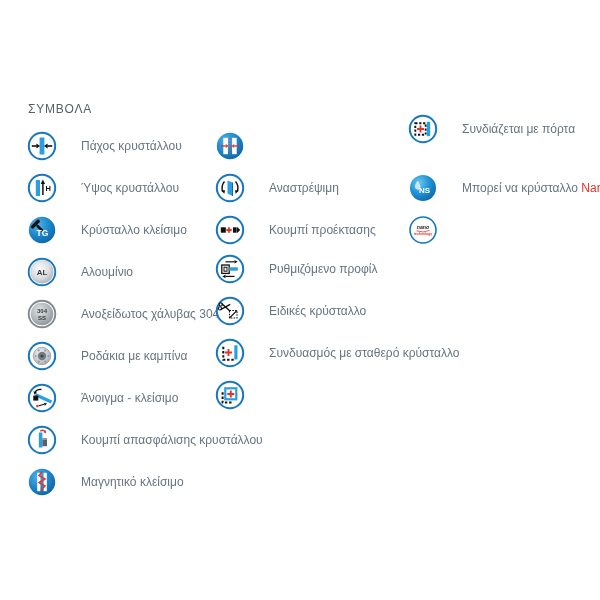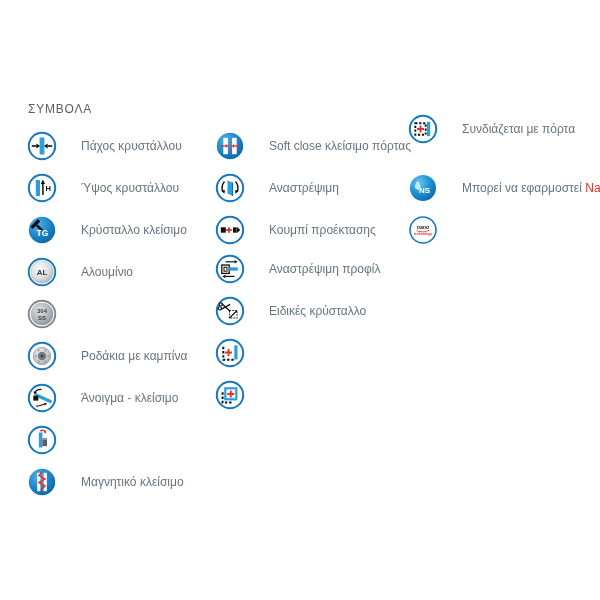--- a/index.html
+++ b/index.html
@@ -98,20 +98,21 @@
             <stop offset="55%" stop-color="#aeb4b8"></stop>
             <stop offset="100%" stop-color="#7c8388"></stop>
         </radialGradient>
       </defs>
       <circle cx="15" cy="15" r="13.3" fill="none" stroke="#7f8890" stroke-width="1.9"></circle>
       <circle cx="15" cy="15" r="11.3" fill="url(#gSS)"></circle>
       <text x="15" y="13.9" font-size="6" font-weight="bold" fill="#30383f" text-anchor="middle">304</text>
       <text x="15" y="20.9" font-size="6" font-weight="bold" fill="#30383f" text-anchor="middle">SS</text>
     </svg>
   </span>
+  <span class="label">Ανοξείδωτος χάλυβας 304</span>
 </div>
 
 <div class="item" style="left:27px;top:341px">
   <span class="ic">
     <svg width="30" height="30" viewBox="0 0 30 30">
       <defs>
         <radialGradient id="gW" cx="40%" cy="35%" r="80%">
           <stop offset="0%" stop-color="#f2f2f2"></stop>
             <stop offset="60%" stop-color="#c2c6c9"></stop>
             <stop offset="100%" stop-color="#9aa0a4"></stop>
@@ -152,20 +153,21 @@
   <span class="ic">
     <svg width="30" height="30" viewBox="0 0 30 30">
       <circle cx="15" cy="15" r="13.2" fill="#fff" stroke="#1878be" stroke-width="2"></circle>
       <rect x="11.8" y="7.5" width="3.6" height="15" fill="#2b9fdd"></rect>
       <rect x="15.4" y="13" width="4.6" height="1.6" fill="#8a9198"></rect>
       <rect x="15.4" y="14.6" width="4.6" height="6.6" fill="#5a6169"></rect>
       <path d="M13.3,6.2 Q16.3,4.2 18.3,6.8" stroke="#e6332a" stroke-width="1.4" fill="none"></path>
       <polygon points="19.2,5 18.8,8.6 16.6,7.2" fill="#e6332a"></polygon>
     </svg>
   </span>
+  <span class="label">Κουμπί απασφάλισης κρυστάλλου</span>
 </div>
 
 <div class="item" style="left:27px;top:467px">
   <span class="ic">
     <svg width="30" height="30" viewBox="0 0 30 30">
       <defs>
         <radialGradient id="gMag" cx="35%" cy="30%" r="80%">
           <stop offset="0%" stop-color="#4fb3e8"></stop>
             <stop offset="55%" stop-color="#1b85c8"></stop>
             <stop offset="100%" stop-color="#0a61a4"></stop>
@@ -193,21 +195,20 @@
       <circle cx="15" cy="15" r="13.2" fill="url(#gSC)"></circle>
       <rect x="8.3" y="6.8" width="4.6" height="16.4" fill="#fff"></rect>
       <rect x="17.1" y="6.8" width="4.6" height="16.4" fill="#fff"></rect>
       <line x1="15" y1="7" x2="15" y2="23.5" stroke="#e6332a" stroke-width="1.1" stroke-dasharray="1.6,1.6"></line>
       <line x1="5.8" y1="15" x2="10.8" y2="15" stroke="#e6332a" stroke-width="1.4"></line>
       <polygon points="10.8,13 13.5,15 10.8,17" fill="#e6332a"></polygon>
       <line x1="24.2" y1="15" x2="19.2" y2="15" stroke="#e6332a" stroke-width="1.4"></line>
       <polygon points="19.2,13 16.5,15 19.2,17" fill="#e6332a"></polygon>
     </svg>
   </span>
-  <span class="label">Soft close κλείσιμο πόρτας</span>
 </div>
 
 <div class="item" style="left:215px;top:173px">
   <span class="ic">
     <svg width="30" height="30" viewBox="0 0 30 30">
       <circle cx="15" cy="15" r="13.2" fill="#fff" stroke="#1878be" stroke-width="2"></circle>
       <polygon points="12.5,7.5 17.5,9.5 17.5,23 12.5,20.5" fill="#2b9fdd"></polygon>
       <line x1="17.5" y1="9.5" x2="17.5" y2="23" stroke="#0f6aa8" stroke-width="1"></line>
       <path d="M9.5,8.5 Q5.5,13 7.9,18.6" stroke="#111" stroke-width="1.4" fill="none"></path>
       <polygon points="6,17.4 9.4,20.8 10,17.2" fill="#111"></polygon>
@@ -237,21 +238,21 @@
       <circle cx="15" cy="15" r="13.2" fill="#fff" stroke="#1878be" stroke-width="2"></circle>
       <rect x="6.8" y="11" width="7.4" height="8.4" fill="#fff" stroke="#111" stroke-width="1.3"></rect>
       <rect x="9" y="13.2" width="3" height="4" fill="none" stroke="#111" stroke-width="1"></rect>
       <rect x="14.2" y="13.3" width="8.6" height="3.4" fill="#2b9fdd"></rect>
       <line x1="10.5" y1="7.8" x2="19.5" y2="7.8" stroke="#111" stroke-width="1.2"></line>
       <polygon points="19.5,6 22.6,7.8 19.5,9.6" fill="#111"></polygon>
       <line x1="19.5" y1="22.4" x2="10.5" y2="22.4" stroke="#111" stroke-width="1.2"></line>
       <polygon points="10.5,20.6 7.4,22.4 10.5,24.2" fill="#111"></polygon>
     </svg>
   </span>
-  <span class="label">Αναστρέψιμη προφίλ</span>
+  <span class="label">Ρυθμιζόμενο προφίλ</span>
 </div>
 
 <div class="item" style="left:215px;top:296px">
   <span class="ic">
     <svg width="30" height="30" viewBox="0 0 30 30">
       <circle cx="15" cy="15" r="13.2" fill="#fff" stroke="#1878be" stroke-width="2"></circle>
       <rect x="14.5" y="14.5" width="7.5" height="7.5" fill="#fff" stroke="#111" stroke-width="1.1" stroke-dasharray="1.6,1.2"></rect>
       <line x1="14.5" y1="22" x2="22" y2="14.5" stroke="#111" stroke-width="1.1"></line>
       <line x1="6.6" y1="7.4" x2="15.2" y2="15.2" stroke="#111" stroke-width="1.4"></line>
       <line x1="5.6" y1="13.6" x2="15.2" y2="8.4" stroke="#111" stroke-width="1.4"></line>
@@ -264,20 +265,21 @@
 
 <div class="item" style="left:215px;top:338px">
   <span class="ic">
     <svg width="30" height="30" viewBox="0 0 30 30">
       <circle cx="15" cy="15" r="13.2" fill="#fff" stroke="#1878be" stroke-width="2"></circle>
       <polyline points="8.3,8.8 8.3,21.8 20.5,21.8" fill="none" stroke="#111" stroke-width="2" stroke-dasharray="2.4,1.8"></polyline>
       <path d="M13.5 11 V18 M10 14.5 H17" stroke="#e6332a" stroke-width="1.9"></path>
       <rect x="19.3" y="7.3" width="3.2" height="14.2" fill="#2b9fdd"></rect>
     </svg>
   </span>
+  <span class="label">Συνδυασμός με σταθερό κρύσταλλο</span>
 </div>
 
 <div class="item" style="left:215px;top:380px">
   <span class="ic">
     <svg width="30" height="30" viewBox="0 0 30 30">
       <circle cx="15" cy="15" r="13.2" fill="#fff" stroke="#1878be" stroke-width="2"></circle>
       <rect x="10.3" y="8.3" width="11" height="11" fill="#fff" stroke="#2b9fdd" stroke-width="2.2"></rect>
       <path d="M15.8 10.5 V17.5 M12.3 14 H19.3" stroke="#e6332a" stroke-width="1.9"></path>
       <polyline points="7.6,12.3 7.6,22.6 18.3,22.6" fill="none" stroke="#111" stroke-width="2" stroke-dasharray="2.4,1.8"></polyline>
     </svg>
@@ -304,21 +306,21 @@
           <stop offset="0%" stop-color="#6ec6ef"></stop>
             <stop offset="45%" stop-color="#2196d6"></stop>
             <stop offset="100%" stop-color="#0b5ca8"></stop>
         </radialGradient>
       </defs>
       <circle cx="15" cy="15" r="13" fill="url(#gNS)"></circle>
       <path d="M9.6,7.8 C7,11.5 6.2,13.8 7.6,15.6 C9,17.4 11.6,17 12.4,15 C13.2,13 11.4,10.4 9.6,7.8 Z" fill="#cfeafa" opacity="0.95"></path>
       <text x="16.6" y="19.6" font-size="8" font-weight="bold" fill="#fff" text-anchor="middle">NS</text>
     </svg>
   </span>
-  <span class="label"><span>Μπορεί να εφαρμοστεί </span><span class="hl">Nano-skin</span></span>
+  <span class="label"><span>Μπορεί να κρύσταλλο </span><span class="hl">Nano-skin</span></span>
 </div>
 
 <div class="item" style="left:408px;top:215px">
   <span class="ic">
     <svg width="30" height="30" viewBox="0 0 30 30">
       <circle cx="15" cy="15" r="13" fill="#fff" stroke="#1878be" stroke-width="1.6"></circle>
       <text x="15" y="14" font-size="5.2" font-weight="bold" font-style="italic" fill="#222" text-anchor="middle">nano</text>
       <path d="M8.5,15.8 Q15,18.4 21.5,15.4" stroke="#e6332a" stroke-width="0.8" fill="none"></path>
       <text x="15" y="20.4" font-size="3.4" font-weight="bold" fill="#e6332a" text-anchor="middle">technology</text>
     </svg>

